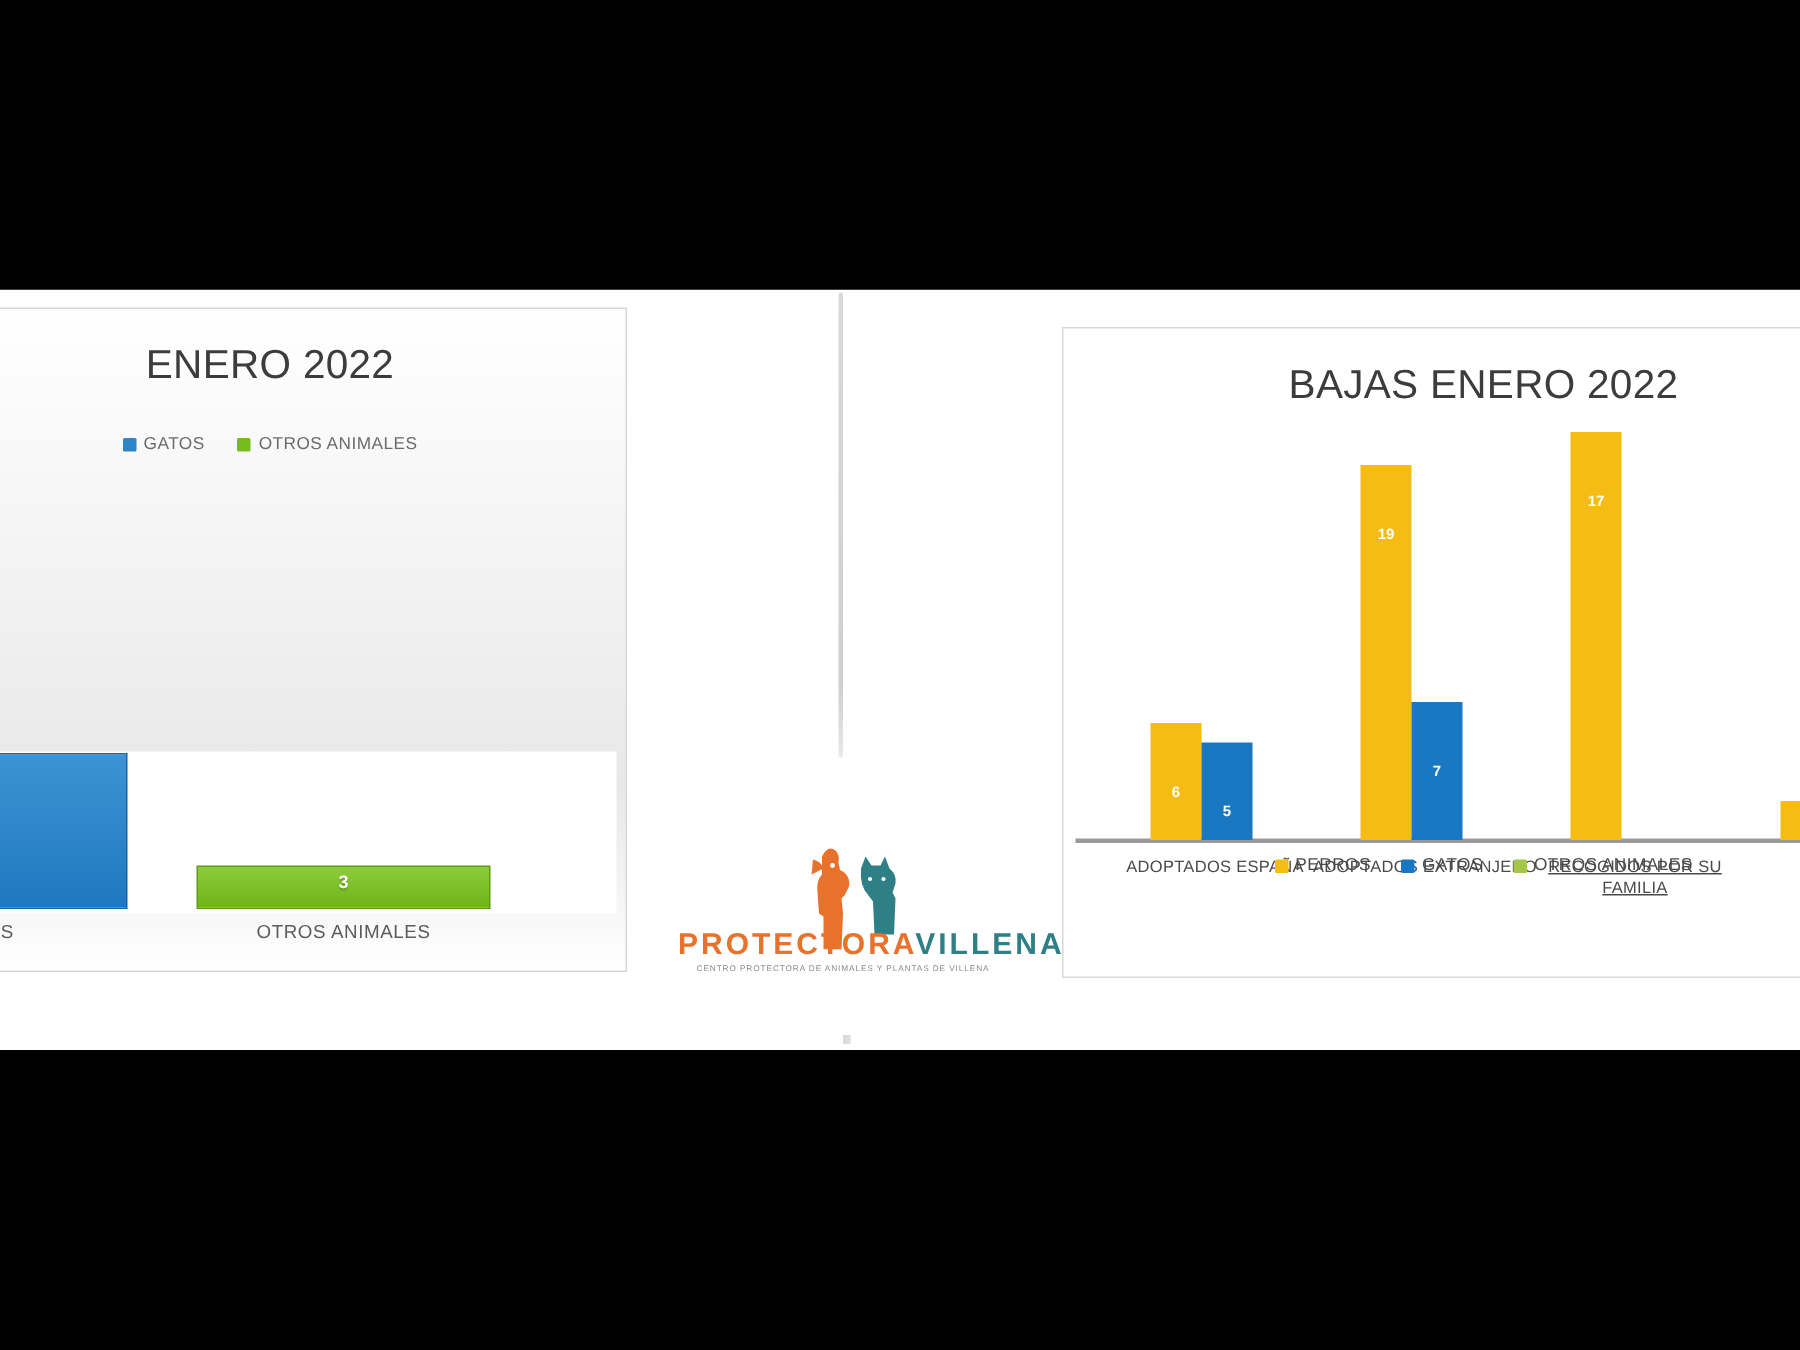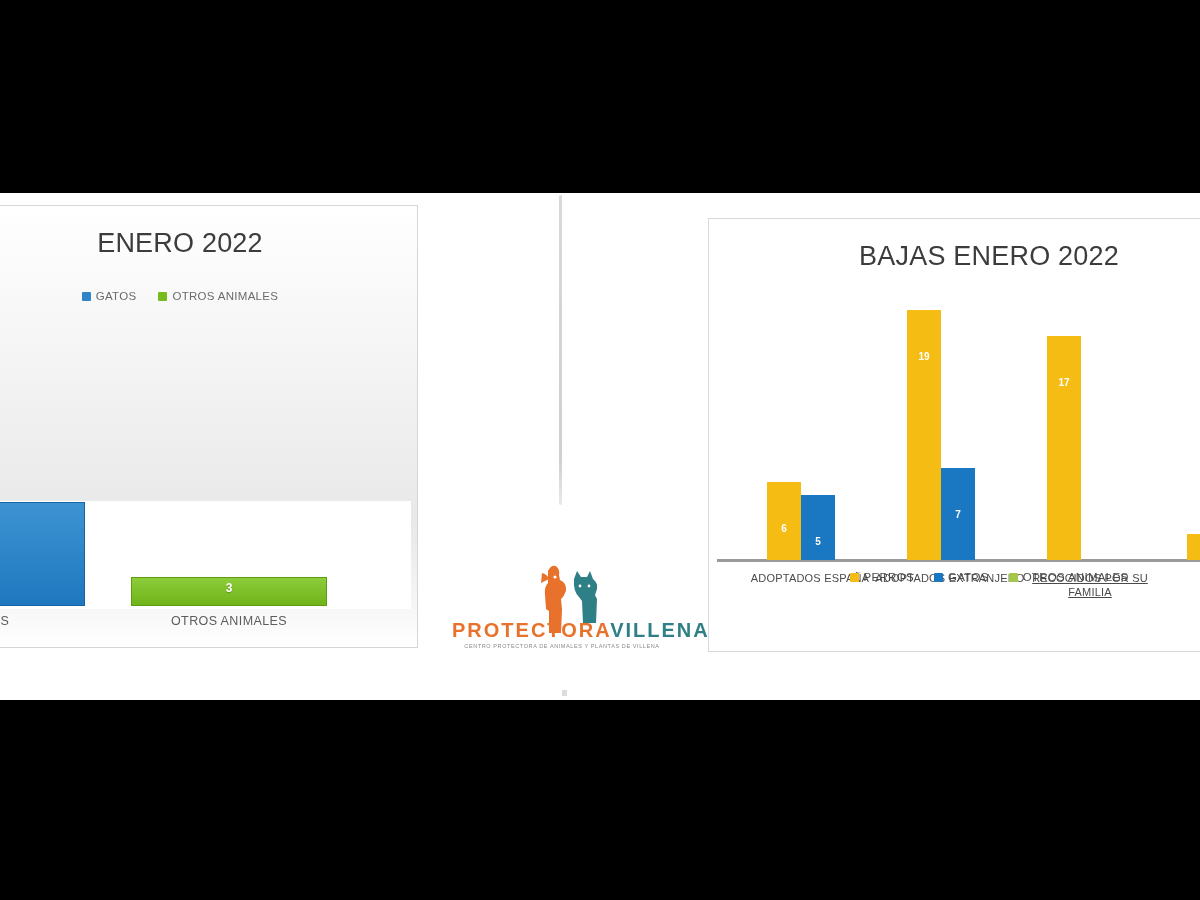--- a/index.html
+++ b/index.html
@@ -156,21 +156,21 @@
           <div class="rbar" style="left:32px;height:250px;background:#f5bc14;">
             <span class="cap">19</span>
           </div>
           <div class="rbar" style="left:66px;height:92px;background:#1a77c2;">
             <span class="cap">7</span>
           </div>
           <div class="rxlabel" style="left:0;">ADOPTADOS EXTRANJERO</div>
         </div>
 
         <div class="group" style="left:306px;width:150px;">
-          <div class="rbar" style="left:32px;height:224px;background:#f5bc14;">
+          <div class="rbar" style="left:32px;height:272px;background:#f5bc14;">
             <span class="cap">17</span>
           </div>
           <div class="rxlabel" style="left:0;text-decoration:underline;">RECOGIDOS POR SU FAMILIA</div>
         </div>
 
         <div class="group" style="left:446px;width:150px;">
           <div class="rbar" style="left:32px;height:26px;background:#f5bc14;">
             <span class="cap" style="top:2px;">2</span>
           </div>
 

